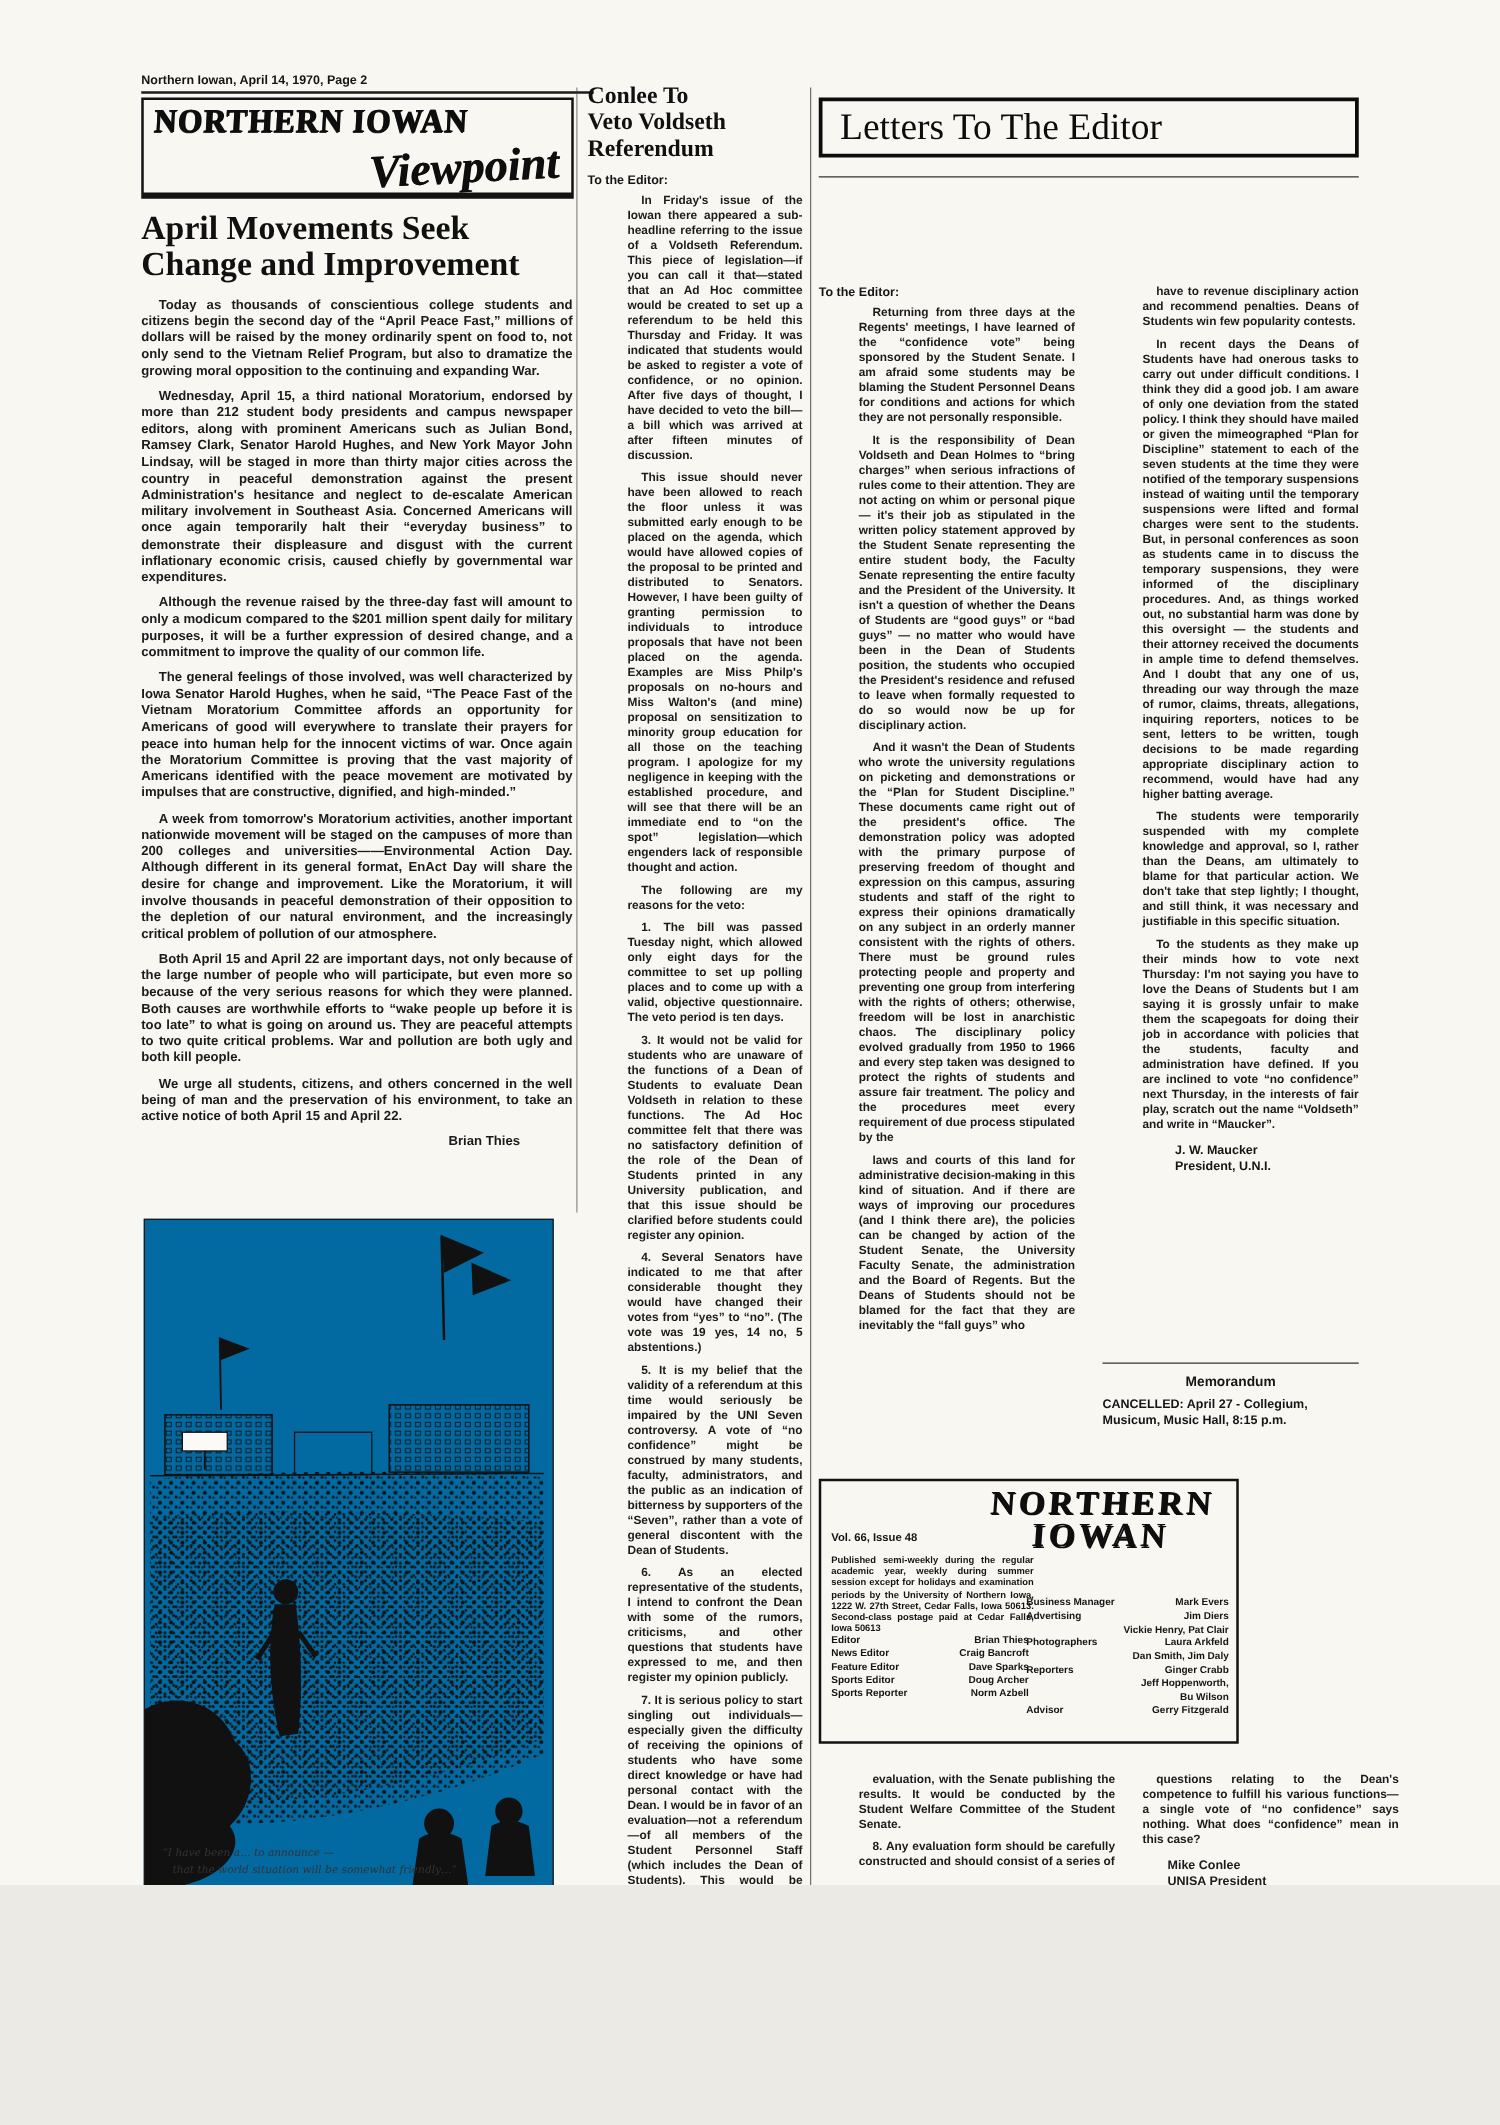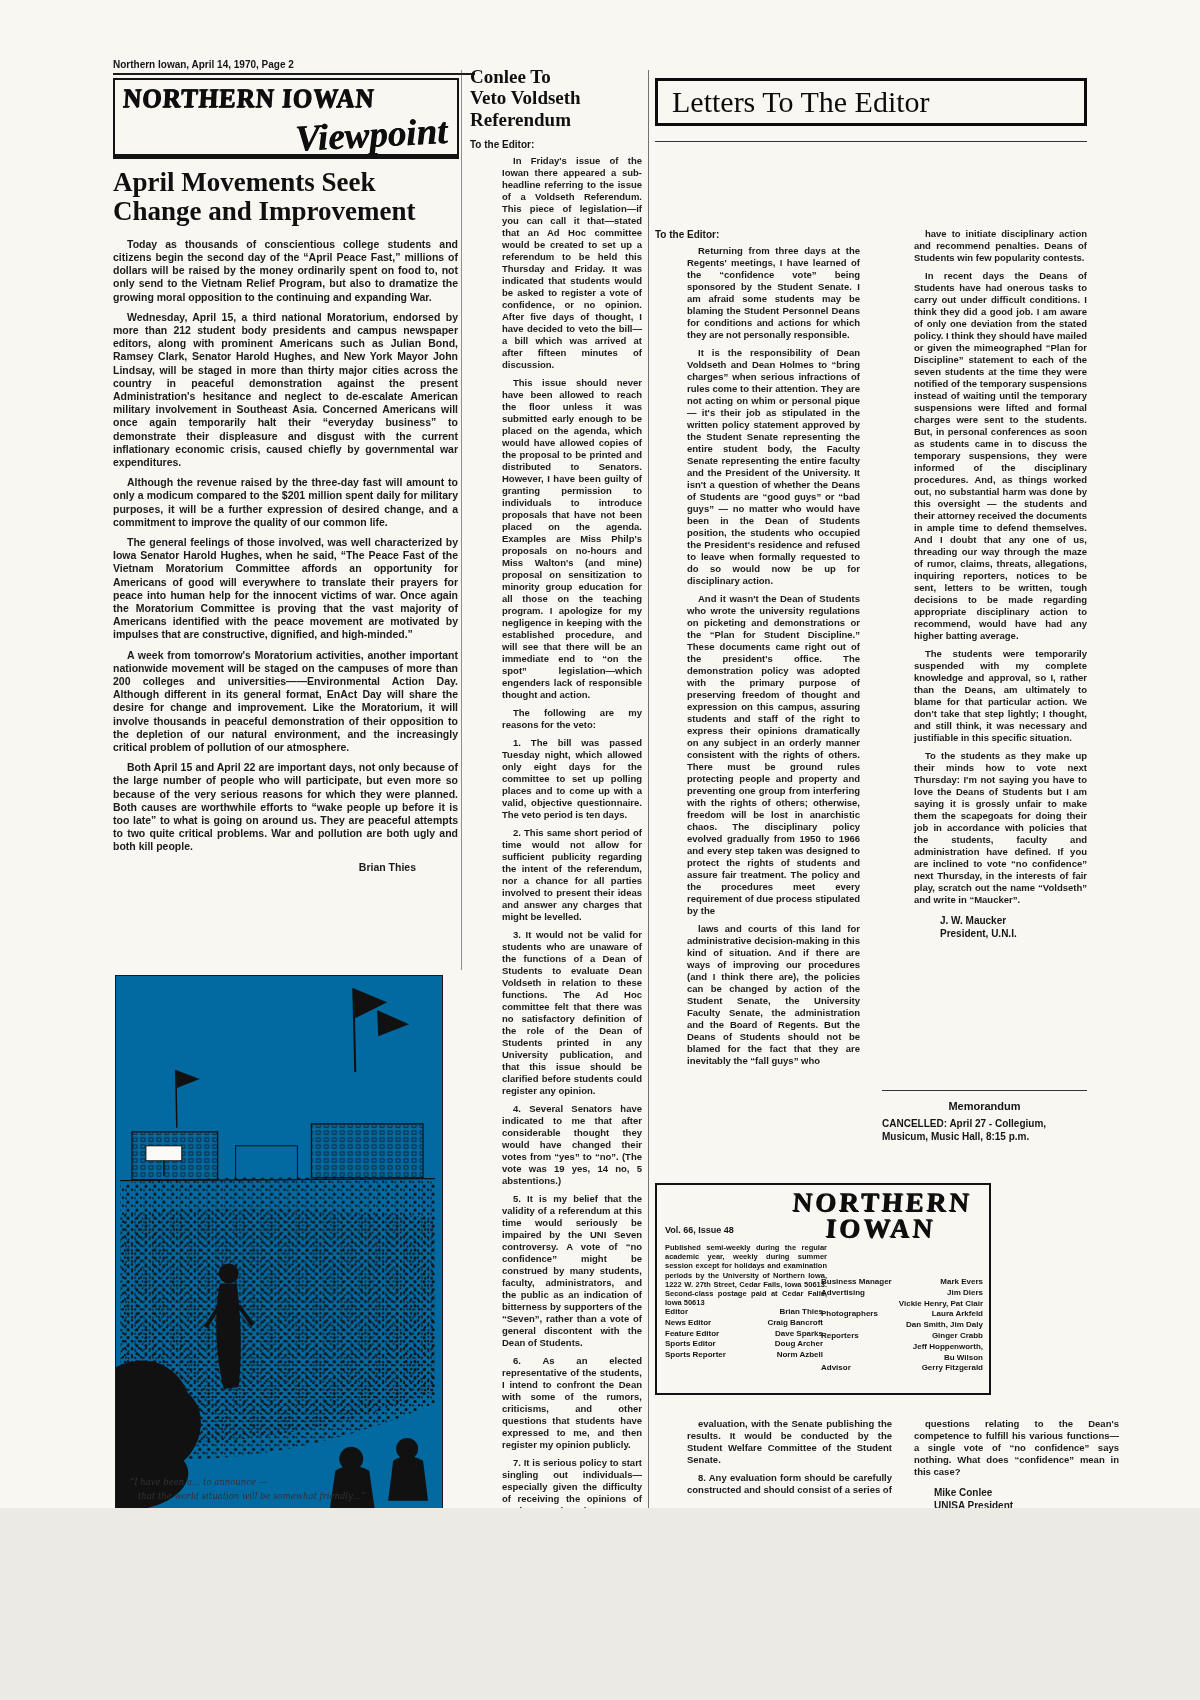--- a/index.html
+++ b/index.html
@@ -131,20 +131,21 @@
 
   <section class="viewpoint">
     <h1>April Movements Seek Change and Improvement</h1>
     <div class="body-lg">
       <p>Today as thousands of conscientious college students and citizens begin the second day of the “April Peace Fast,” millions of dollars will be raised by the money ordinarily spent on food to, not only send to the Vietnam Relief Program, but also to dramatize the growing moral opposition to the continuing and expanding War.</p>
       <p>Wednesday, April 15, a third national Moratorium, endorsed by more than 212 student body presidents and campus newspaper editors, along with prominent Americans such as Julian Bond, Ramsey Clark, Senator Harold Hughes, and New York Mayor John Lindsay, will be staged in more than thirty major cities across the country in peaceful demonstration against the present Administration's hesitance and neglect to de-escalate American military involvement in Southeast Asia. Concerned Americans will once again temporarily halt their “everyday business” to demonstrate their displeasure and disgust with the current inflationary economic crisis, caused chiefly by governmental war expenditures.</p>
       <p>Although the revenue raised by the three-day fast will amount to only a modicum compared to the $201 million spent daily for military purposes, it will be a further expression of desired change, and a commitment to improve the quality of our common life.</p>
       <p>The general feelings of those involved, was well characterized by Iowa Senator Harold Hughes, when he said, “The Peace Fast of the Vietnam Moratorium Committee affords an opportunity for Americans of good will everywhere to translate their prayers for peace into human help for the innocent victims of war. Once again the Moratorium Committee is proving that the vast majority of Americans identified with the peace movement are motivated by impulses that are constructive, dignified, and high-minded.”</p>
       <p>A week from tomorrow's Moratorium activities, another important nationwide movement will be staged on the campuses of more than 200 colleges and universities——Environmental Action Day. Although different in its general format, EnAct Day will share the desire for change and improvement. Like the Moratorium, it will involve thousands in peaceful demonstration of their opposition to the depletion of our natural environment, and the increasingly critical problem of pollution of our atmosphere.</p>
       <p>Both April 15 and April 22 are important days, not only because of the large number of people who will participate, but even more so because of the very serious reasons for which they were planned. Both causes are worthwhile efforts to “wake people up before it is too late” to what is going on around us. They are peaceful attempts to two quite critical problems. War and pollution are both ugly and both kill people.</p>
+      <p>We urge all students, citizens, and others concerned in the well being of man and the preservation of his environment, to take an active notice of both April 15 and April 22.</p>
       <p class="sig">Brian Thies</p>
     </div>
   </section>
 
   <figure class="cartoon">
     <svg viewBox="0 0 324 538" width="323" height="537">
       <defs>
         <pattern id="crowdDots" width="7" height="7" patternUnits="userSpaceOnUse">
           <circle cx="2" cy="2" r="1.25" fill="#161616"></circle>
           <circle cx="5.5" cy="5" r="1.05" fill="#161616"></circle>
@@ -198,21 +199,20 @@
       <span>Conlee To</span><br>
       <span>Veto Voldseth</span><br>
       <span>Referendum</span>
     </h2>
     <div class="salutation">To the Editor:</div>
     <div class="body-sm">
       <p>In Friday's issue of the Iowan there appeared a sub-headline referring to the issue of a Voldseth Referendum. This piece of legislation—if you can call it that—stated that an Ad Hoc committee would be created to set up a referendum to be held this Thursday and Friday. It was indicated that students would be asked to register a vote of confidence, or no opinion. After five days of thought, I have decided to veto the bill—a bill which was arrived at after fifteen minutes of discussion.</p>
       <p>This issue should never have been allowed to reach the floor unless it was submitted early enough to be placed on the agenda, which would have allowed copies of the proposal to be printed and distributed to Senators. However, I have been guilty of granting permission to individuals to introduce proposals that have not been placed on the agenda. Examples are Miss Philp's proposals on no-hours and Miss Walton's (and mine) proposal on sensitization to minority group education for all those on the teaching program. I apologize for my negligence in keeping with the established procedure, and will see that there will be an immediate end to “on the spot” legislation—which engenders lack of responsible thought and action.</p>
       <p>The following are my reasons for the veto:</p>
       <p>1. The bill was passed Tuesday night, which allowed only eight days for the committee to set up polling places and to come up with a valid, objective questionnaire. The veto period is ten days.</p>
-      <p>2. This same short period of time would not allow for sufficient publicity regarding the intent of the referendum, nor a chance for all parties involved to present their ideas and answer any charges that might be levelled.</p>
       <p>3. It would not be valid for students who are unaware of the functions of a Dean of Students to evaluate Dean Voldseth in relation to these functions. The Ad Hoc committee felt that there was no satisfactory definition of the role of the Dean of Students printed in any University publication, and that this issue should be clarified before students could register any opinion.</p>
       <p>4. Several Senators have indicated to me that after considerable thought they would have changed their votes from “yes” to “no”. (The vote was 19 yes, 14 no, 5 abstentions.)</p>
       <p>5. It is my belief that the validity of a referendum at this time would seriously be impaired by the UNI Seven controversy. A vote of “no confidence” might be construed by many students, faculty, administrators, and the public as an indication of bitterness by supporters of the “Seven”, rather than a vote of general discontent with the Dean of Students.</p>
       <p>6. As an elected representative of the students, I intend to confront the Dean with some of the rumors, criticisms, and other questions that students have expressed to me, and then register my opinion publicly.</p>
       <p>7. It is serious policy to start singling out individuals—especially given the difficulty of receiving the opinions of students who have some direct knowledge or have had personal contact with the Dean. I would be in favor of an evaluation—not a referendum—of all members of the Student Personnel Staff (which includes the Dean of Students). This would be conducted in May and would be an objective</p>
     </div>
   </section>
 
   <div class="letters-banner">
     <span>Letters To The Editor</span>
@@ -224,21 +224,21 @@
     <div class="body-sm">
       <p>Returning from three days at the Regents' meetings, I have learned of the “confidence vote” being sponsored by the Student Senate. I am afraid some students may be blaming the Student Personnel Deans for conditions and actions for which they are not personally responsible.</p>
       <p>It is the responsibility of Dean Voldseth and Dean Holmes to “bring charges” when serious infractions of rules come to their attention. They are not acting on whim or personal pique — it's their job as stipulated in the written policy statement approved by the Student Senate representing the entire student body, the Faculty Senate representing the entire faculty and the President of the University. It isn't a question of whether the Deans of Students are “good guys” or “bad guys” — no matter who would have been in the Dean of Students position, the students who occupied the President's residence and refused to leave when formally requested to do so would now be up for disciplinary action.</p>
       <p>And it wasn't the Dean of Students who wrote the university regulations on picketing and demonstrations or the “Plan for Student Discipline.” These documents came right out of the president's office. The demonstration policy was adopted with the primary purpose of preserving freedom of thought and expression on this campus, assuring students and staff of the right to express their opinions dramatically on any subject in an orderly manner consistent with the rights of others. There must be ground rules protecting people and property and preventing one group from interfering with the rights of others; otherwise, freedom will be lost in anarchistic chaos. The disciplinary policy evolved gradually from 1950 to 1966 and every step taken was designed to protect the rights of students and assure fair treatment. The policy and the procedures meet every requirement of due process stipulated by the</p>
       <p>laws and courts of this land for administrative decision-making in this kind of situation. And if there are ways of improving our procedures (and I think there are), the policies can be changed by action of the Student Senate, the University Faculty Senate, the administration and the Board of Regents. But the Deans of Students should not be blamed for the fact that they are inevitably the “fall guys” who</p>
     </div>
   </div>
 
   <div class="maucker-col col-b">
     <div class="body-sm">
-      <p>have to initiate disciplinary action and recommend penalties. Deans of Students win few popularity contests.</p>
+      <p>have to revenue disciplinary action and recommend penalties. Deans of Students win few popularity contests.</p>
       <p>In recent days the Deans of Students have had onerous tasks to carry out under difficult conditions. I think they did a good job. I am aware of only one deviation from the stated policy. I think they should have mailed or given the mimeographed “Plan for Discipline” statement to each of the seven students at the time they were notified of the temporary suspensions instead of waiting until the temporary suspensions were lifted and formal charges were sent to the students. But, in personal conferences as soon as students came in to discuss the temporary suspensions, they were informed of the disciplinary procedures. And, as things worked out, no substantial harm was done by this oversight — the students and their attorney received the documents in ample time to defend themselves. And I doubt that any one of us, threading our way through the maze of rumor, claims, threats, allegations, inquiring reporters, notices to be sent, letters to be written, tough decisions to be made regarding appropriate disciplinary action to recommend, would have had any higher batting average.</p>
       <p>The students were temporarily suspended with my complete knowledge and approval, so I, rather than the Deans, am ultimately to blame for that particular action. We don't take that step lightly; I thought, and still think, it was necessary and justifiable in this specific situation.</p>
       <p>To the students as they make up their minds how to vote next Thursday: I'm not saying you have to love the Deans of Students but I am saying it is grossly unfair to make them the scapegoats for doing their job in accordance with policies that the students, faculty and administration have defined. If you are inclined to vote “no confidence” next Thursday, in the interests of fair play, scratch out the name “Voldseth” and write in “Maucker”.</p>
     </div>
     <div class="sig-block">
       <div>J. W. Maucker</div>
       <div>President, U.N.I.</div>
     </div>
   </div>
 

